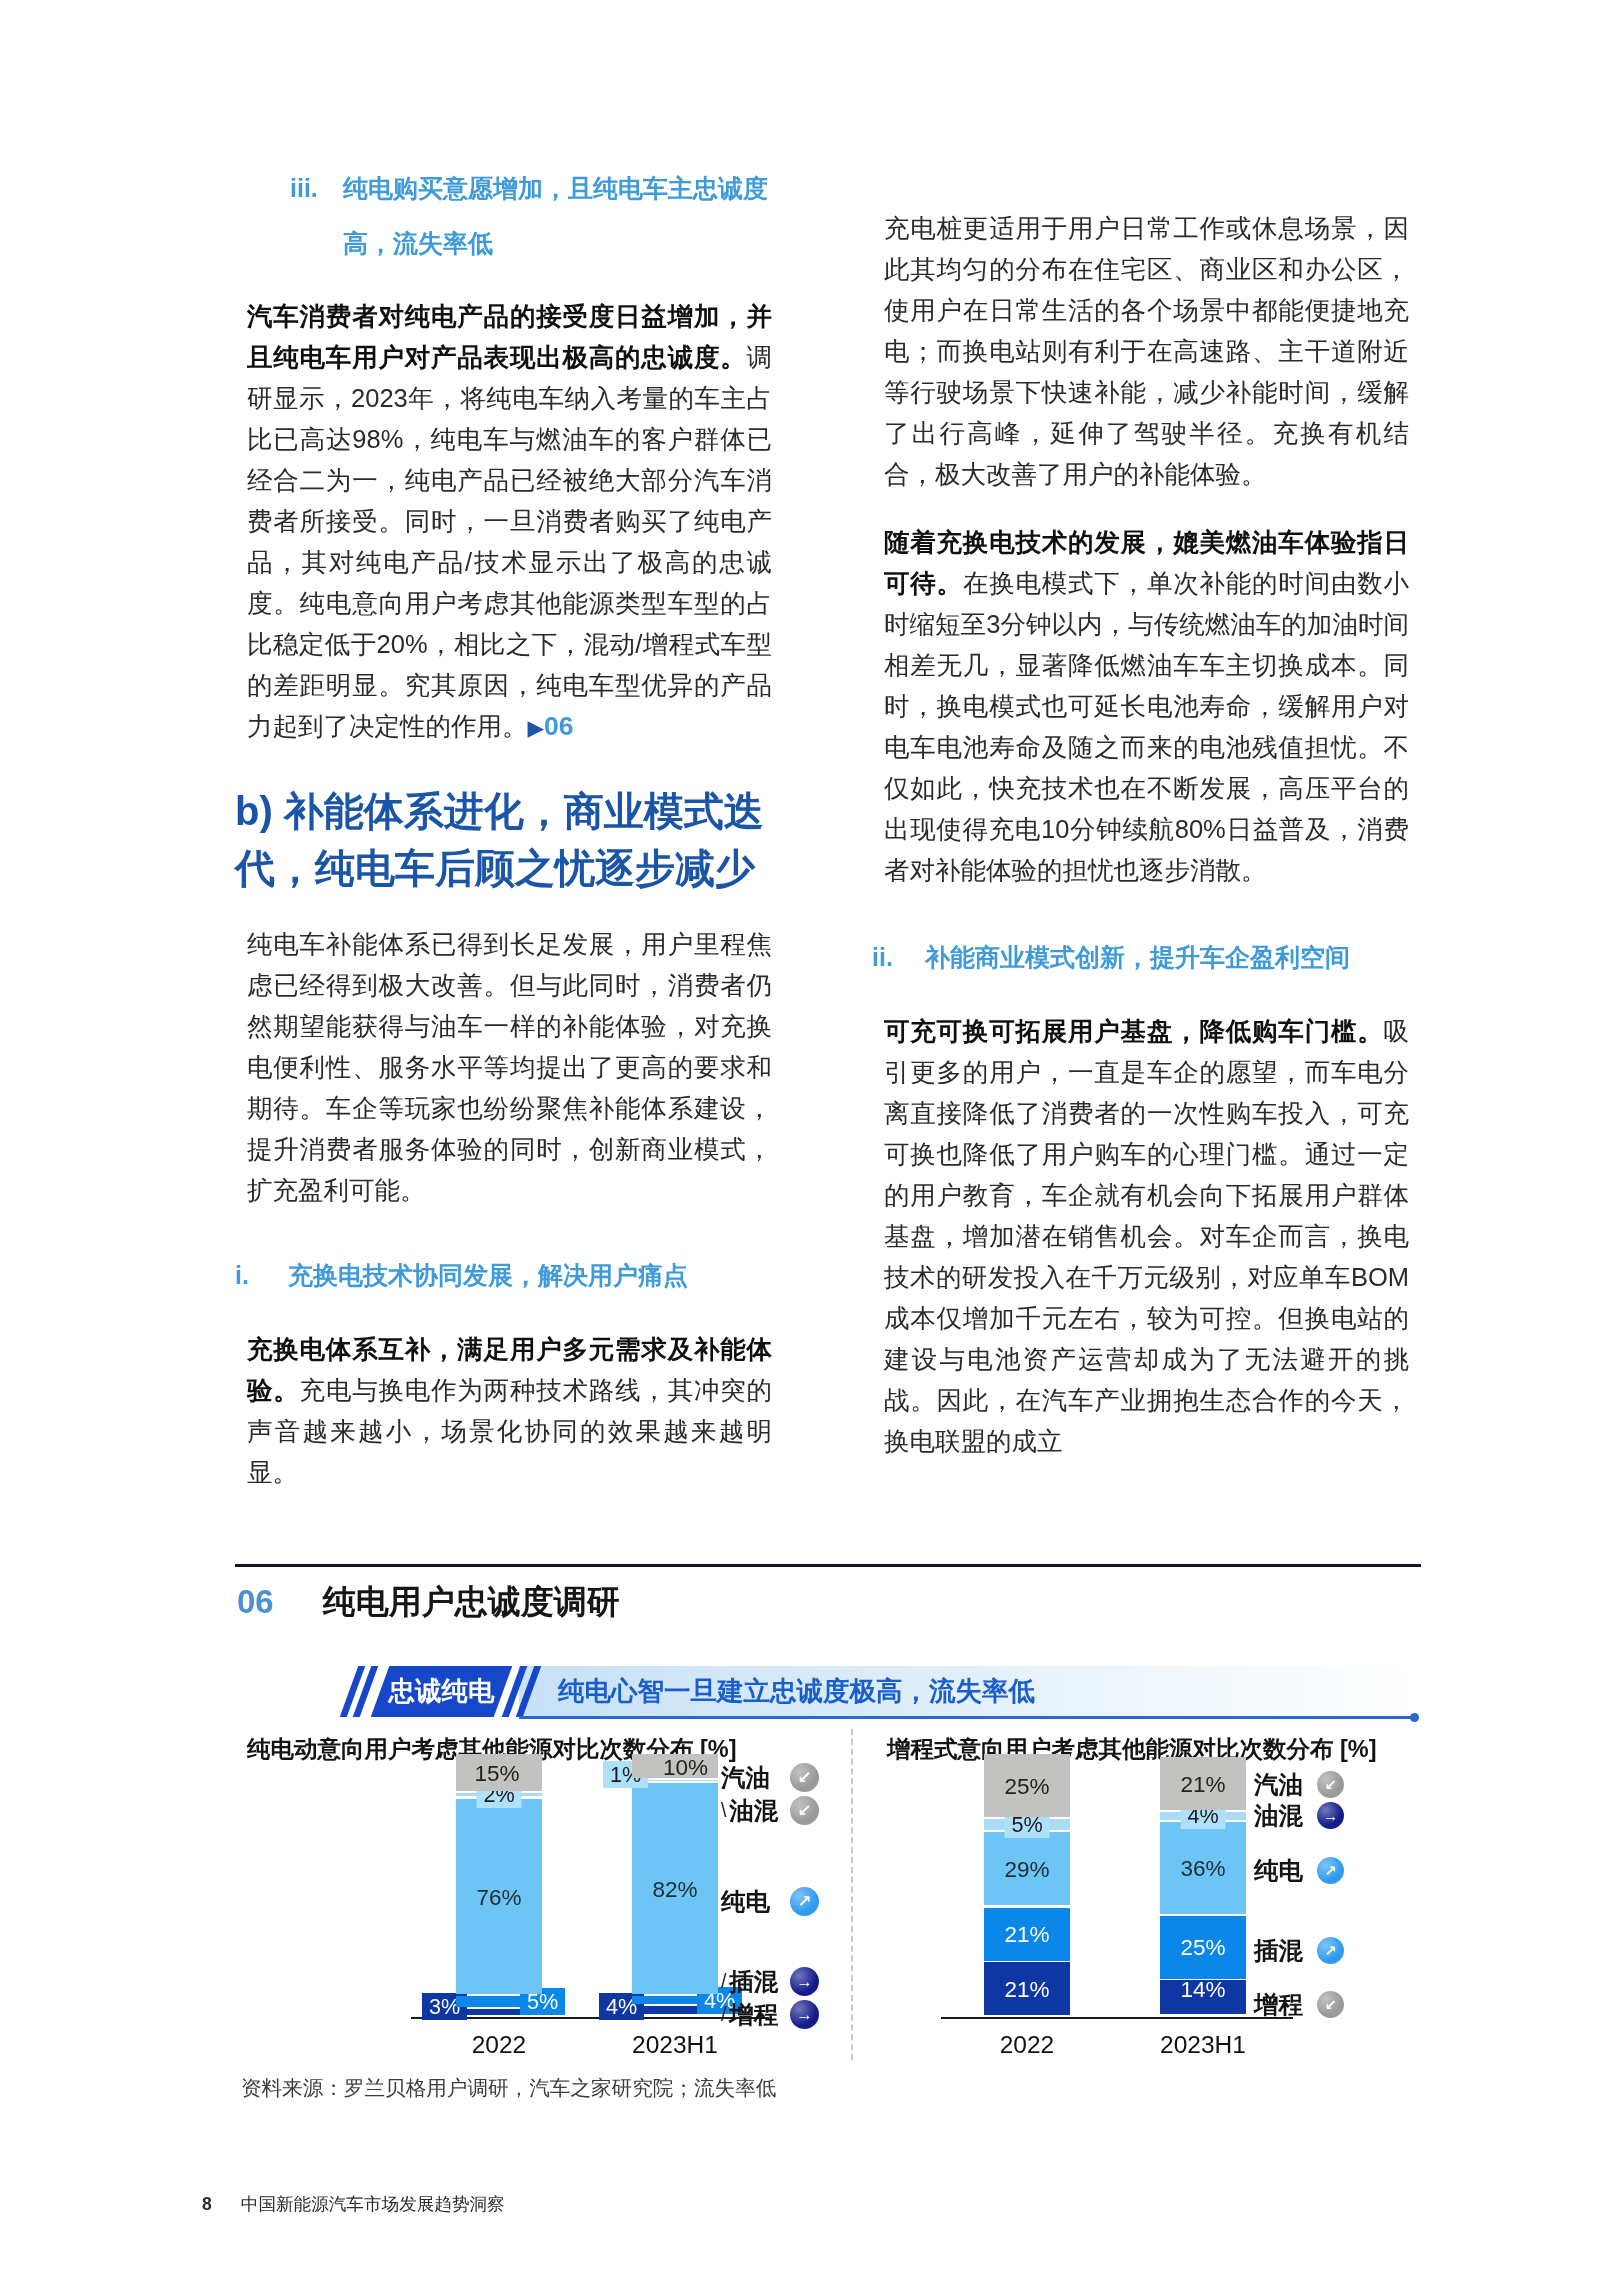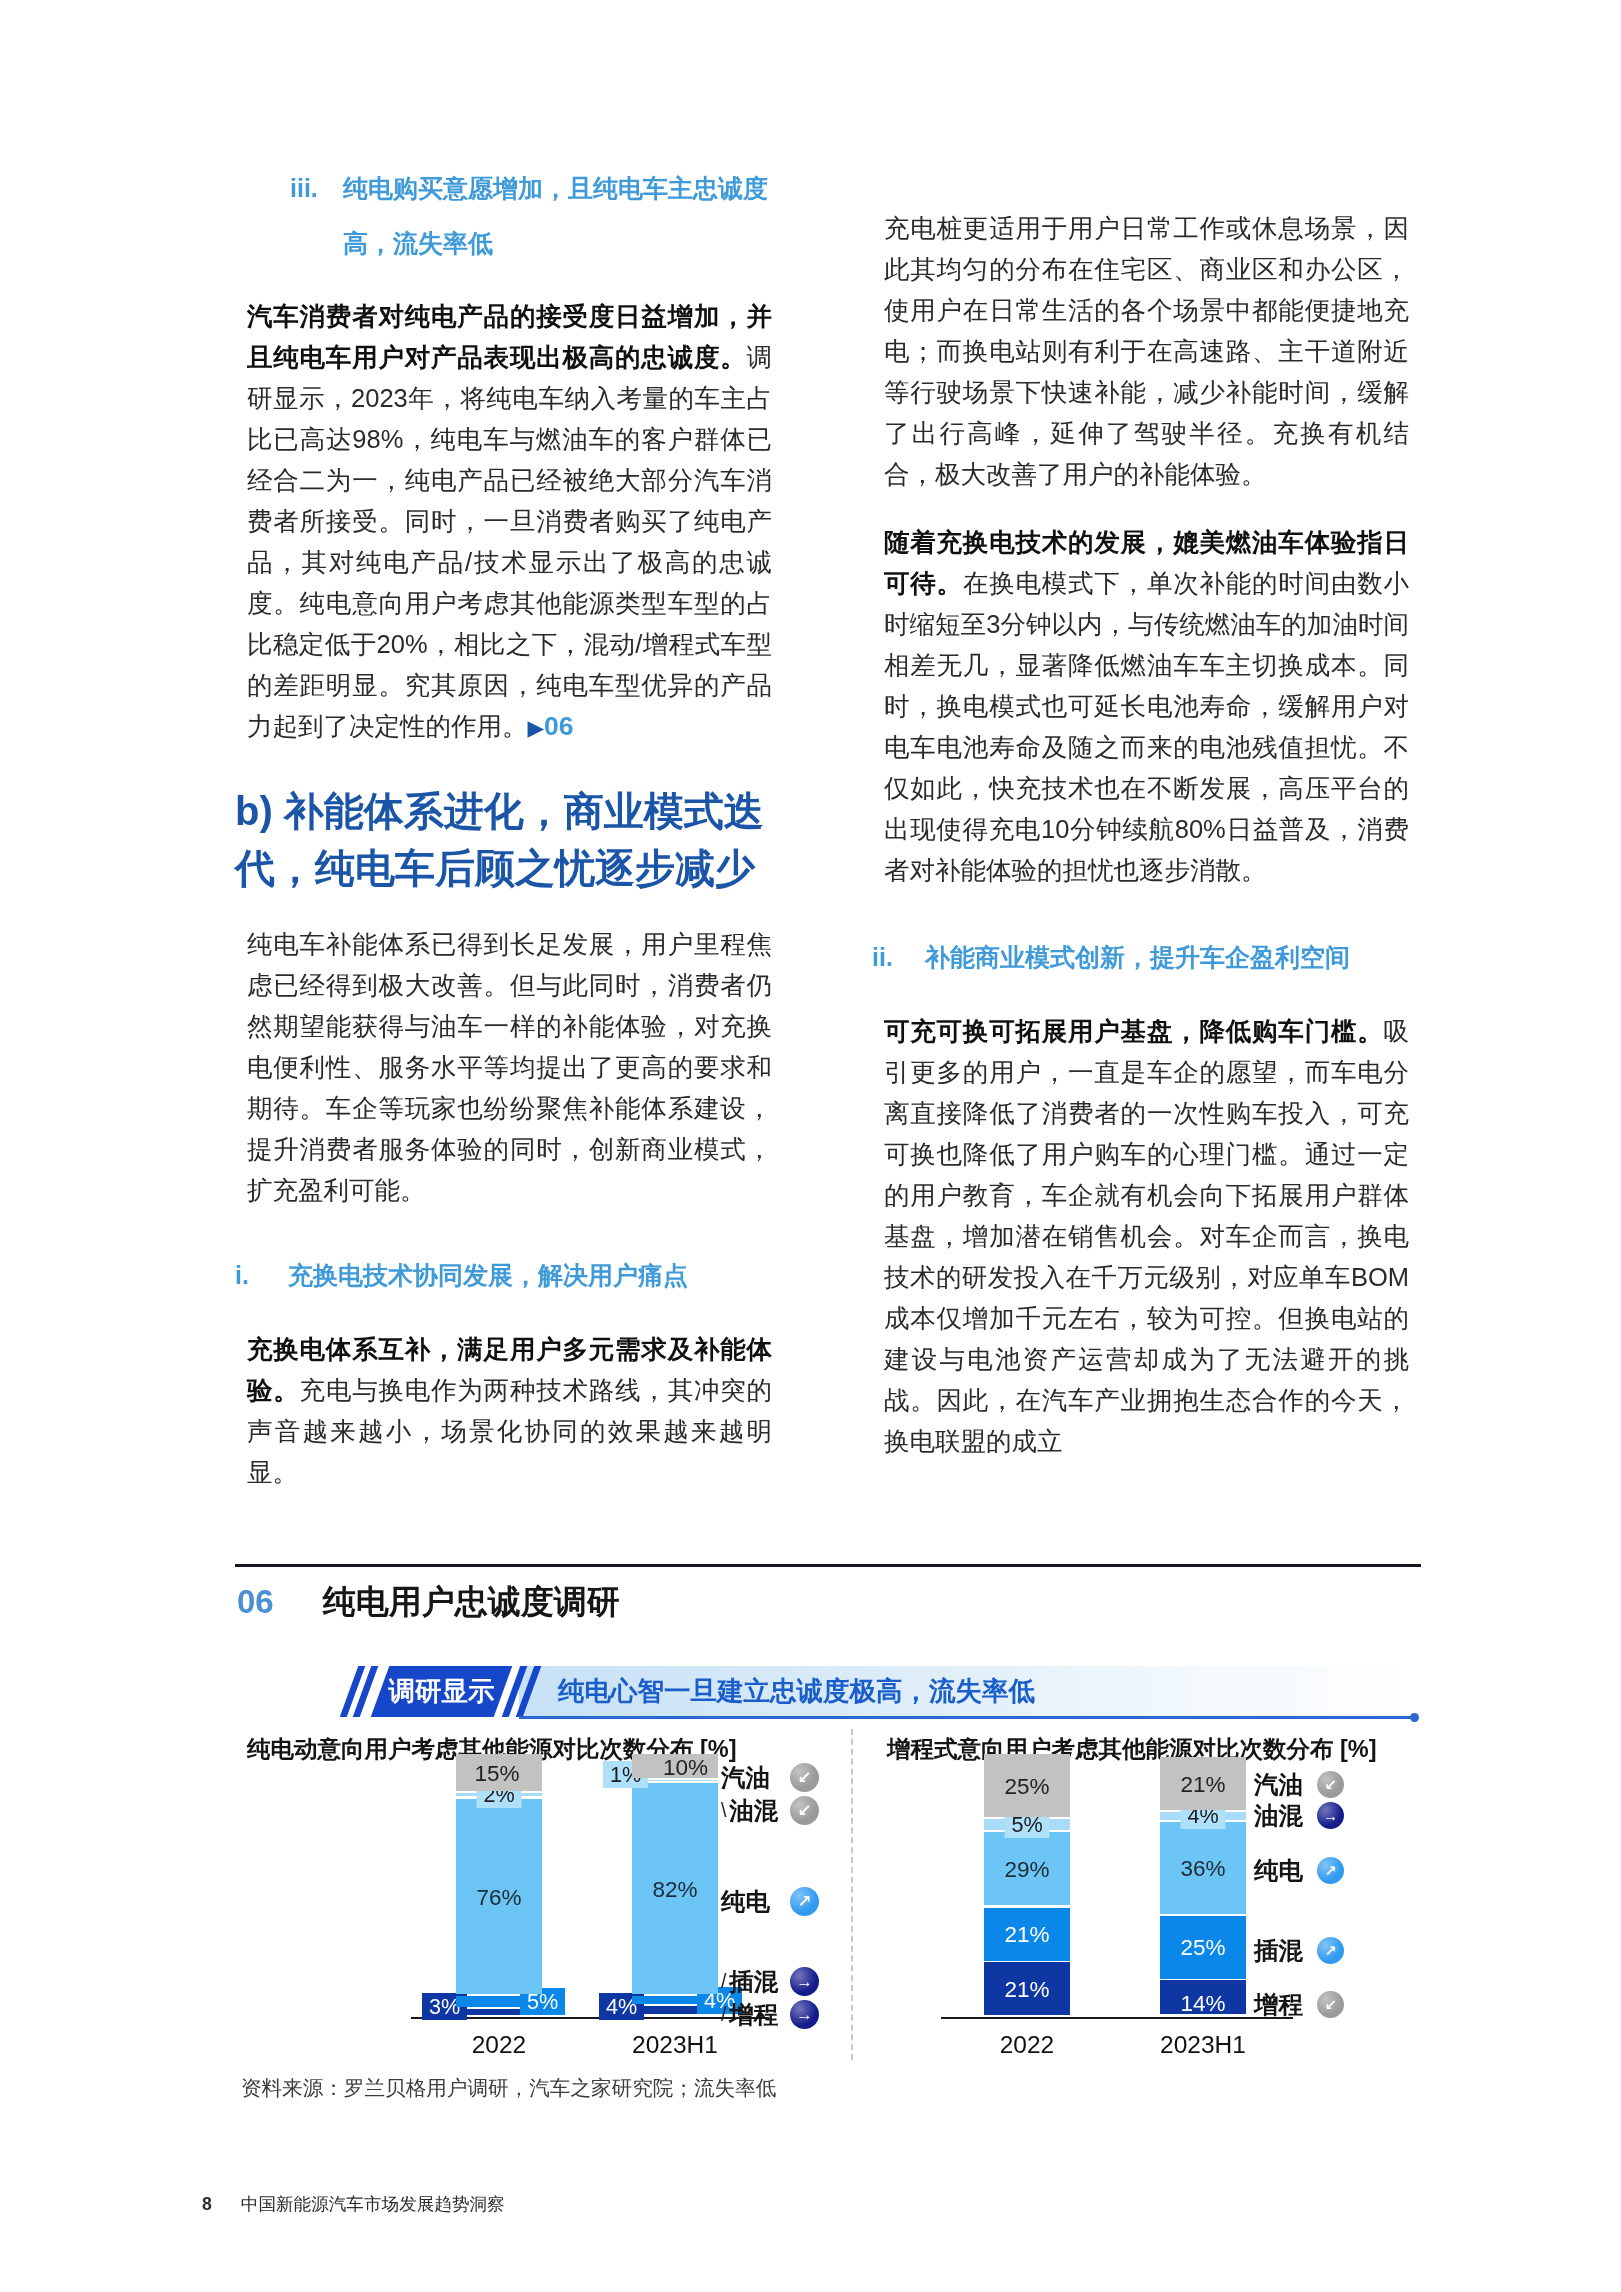--- a/index.html
+++ b/index.html
@@ -108,21 +108,21 @@
     <div class="fig-head">
       <span class="fig-num">06</span>
       <span class="fig-title">纯电用户忠诚度调研</span>
     </div>
 
     <div class="banner">
       <div class="strip"></div>
       <div class="stripe s1"></div>
       <div class="stripe s2"></div>
       <div class="badge"></div>
-      <div class="badge-text">调研显示</div>
+      <div class="badge-text">忠诚纯电</div>
       <div class="stripe s3"></div>
       <div class="stripe s4"></div>
       <div class="headline">纯电心智一旦建立忠诚度极高，流失率低</div>
       <div class="banner-line"></div>
       <div class="banner-dot"></div>
     </div>
 
     <div class="divider"></div>
 
     <div class="source">资料来源：罗兰贝格用户调研，汽车之家研究院；流失率低</div>
@@ -180,21 +180,21 @@
       <div class="seg" style="left: 749px; width: 86px; top: 344px; height: 53px; background: rgb(10, 135, 233);"></div>
       <div class="seg-label" style="left: 749px; width: 86px; top: 357px; color: rgb(255, 255, 255);">21%</div>
       <div class="seg" style="left: 749px; width: 86px; top: 268px; height: 73px; background: rgb(108, 197, 244);"></div>
       <div class="seg-label" style="left: 749px; width: 86px; top: 292px; color: rgb(29, 43, 54);">29%</div>
       <div class="seg" style="left: 749px; width: 86px; top: 255px; height: 11px; background: rgb(169, 220, 248);"></div>
       <div class="chip chip-pale" style="left: 792px; top: 247px; transform: translateX(-50%);">5%</div>
       <div class="seg" style="left: 749px; width: 86px; top: 190px; height: 63px; background: rgb(194, 194, 192);"></div>
       <div class="seg-label" style="left: 749px; width: 86px; top: 209px; color: rgb(34, 34, 32);">25%</div>
       <div class="x-label" style="left: 792px; top: 467px;">2022</div>
       <div class="seg" style="left: 925px; width: 86px; top: 416px; height: 34px; background: rgb(15, 55, 163);"></div>
-      <div class="seg-label" style="left: 925px; width: 86px; top: 426px; color: rgb(255, 255, 255);">14%</div>
+      <div class="seg-label" style="left: 925px; width: 86px; top: 412px; color: rgb(255, 255, 255);">14%</div>
       <div class="seg" style="left: 925px; width: 86px; top: 352px; height: 63px; background: rgb(10, 135, 233);"></div>
       <div class="seg-label" style="left: 925px; width: 86px; top: 370px; color: rgb(255, 255, 255);">25%</div>
       <div class="seg" style="left: 925px; width: 86px; top: 258px; height: 92px; background: rgb(108, 197, 244);"></div>
       <div class="seg-label" style="left: 925px; width: 86px; top: 291px; color: rgb(29, 43, 54);">36%</div>
       <div class="seg" style="left: 925px; width: 86px; top: 248px; height: 8.4px; background: rgb(169, 220, 248);"></div>
       <div class="chip chip-pale" style="left: 968px; top: 238px; transform: translateX(-50%);">4%</div>
       <div class="seg" style="left: 925px; width: 86px; top: 193px; height: 53px; background: rgb(194, 194, 192);"></div>
       <div class="seg-label" style="left: 925px; width: 86px; top: 207px; color: rgb(34, 34, 32);">21%</div>
       <div class="x-label" style="left: 968px; top: 467px;">2023H1</div>
       <div class="legend-row" style="left: 1019px; top: 206px;">

